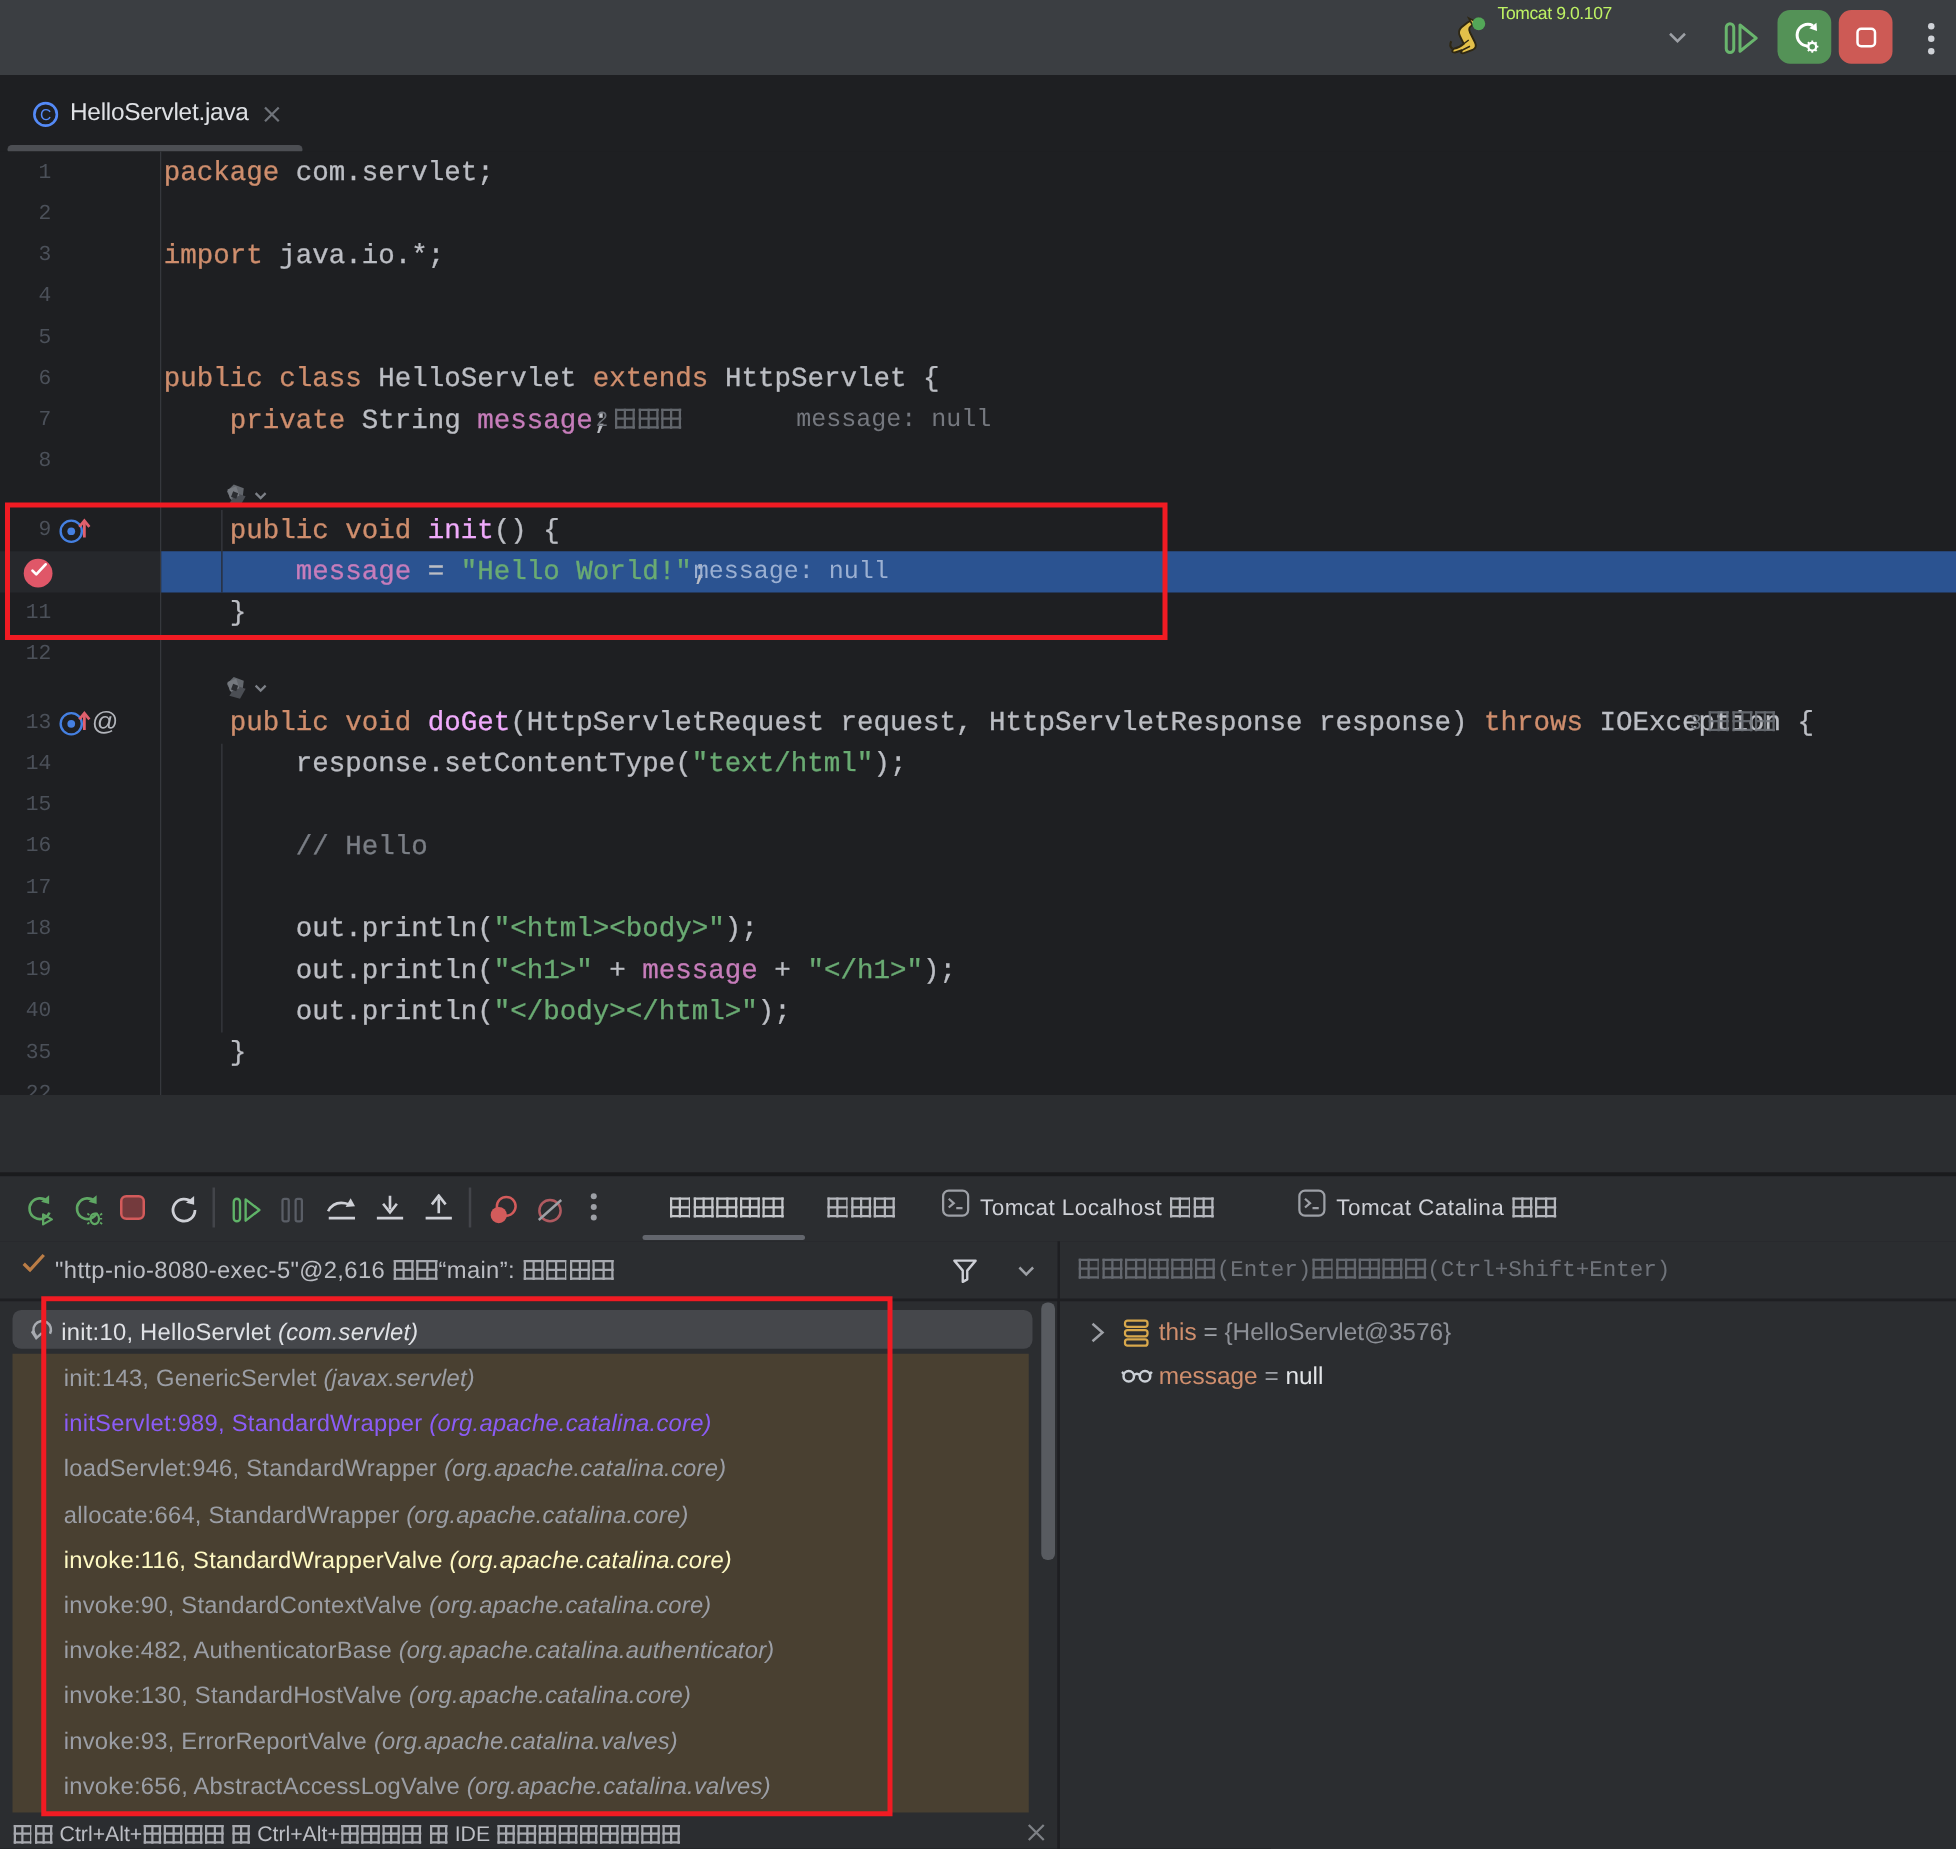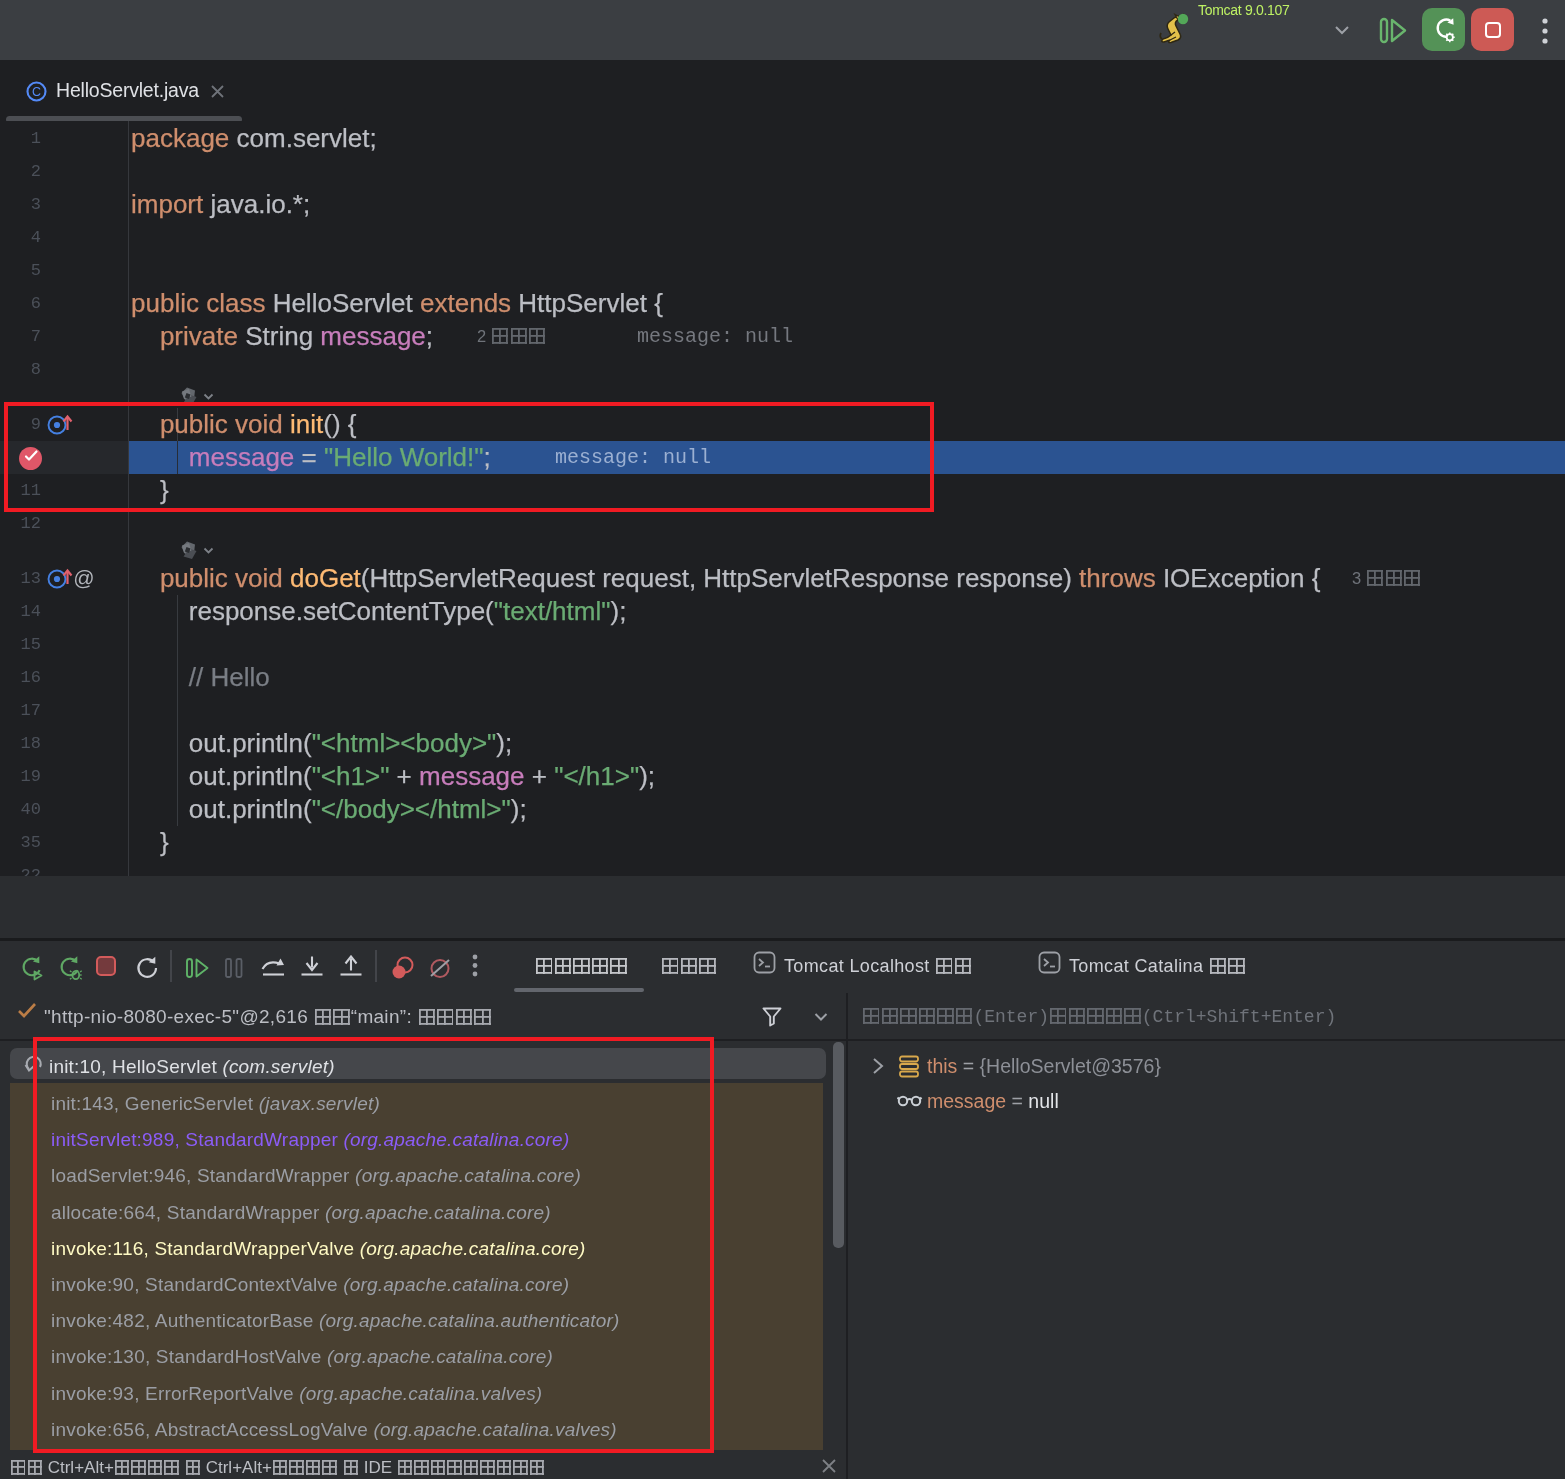--- a/index.html
+++ b/index.html
@@ -14,22 +14,22 @@
  linear-gradient(currentColor,currentColor) 100% 0/1.8px 100%,
  linear-gradient(currentColor,currentColor) 50% 0/1.8px 100%;
  background-repeat:no-repeat;opacity:.85}
 .c{width:14.3px;height:14.3px;margin:0 1.1px}
 .c.lg{width:16.2px;height:16.2px;margin:0 1.2px;vertical-align:-2px}
 .topbar{left:0;top:0;width:1565px;height:60px;background:#3b3e42}
 .tabstrip{left:0;top:60px;width:1565px;height:61px;background:#1e1f22}
 .mono{font-family:"Liberation Mono",monospace}
 .ed{left:0;top:121px;width:1565px;height:755px;background:#1e1f22;overflow:hidden}
 .ln{position:absolute;left:0;width:41px;text-align:right;color:#4b5059;font-family:"Liberation Mono",monospace;font-size:17px;line-height:33px;height:33px}
-.cl{position:absolute;left:131px;font-family:Liberation Sans, sans-serif;font-size:26px;line-height:33px;height:33px;white-space:pre;color:#bcbec4;-webkit-text-stroke:0.25px}
-.kw{color:#cf8e6d}.st{color:#6aab73}.fd{color:#c77dbb}.mt{color:#fdba74}.cm{color:#7a7e85}
+.cl{position:absolute;left:131px;font-family:Liberation Mono, monospace;font-size:22px;line-height:33px;height:33px;white-space:pre;color:#bcbec4;-webkit-text-stroke:0.25px}
+.kw{color:#cf8e6d}.st{color:#6aab73}.fd{color:#c77dbb}.mt{color:#f0abfc}.cm{color:#7a7e85}
 .hint{position:absolute;color:#6f737a;font-size:16.5px;line-height:33px;height:33px}
 .dbh{position:absolute;font-family:"Liberation Mono",monospace;font-size:20px;line-height:33px;height:33px;color:#75787f}
 .panel{background:#2b2d30}
 .row17{position:absolute;font-size:19px;letter-spacing:0.2px;white-space:nowrap}.row18{position:absolute;font-size:18px;letter-spacing:0.35px;white-space:nowrap}
 </style></head>
 <body>
 <div class="abs topbar"></div>
 <div class="abs tabstrip"></div>
 <svg class="abs" style="left:26px;top:81px" width="21" height="21" viewBox="0 0 21 21">
 <circle cx="10.5" cy="10.5" r="9" fill="none" stroke="#548af7" stroke-width="2.1"></circle>

